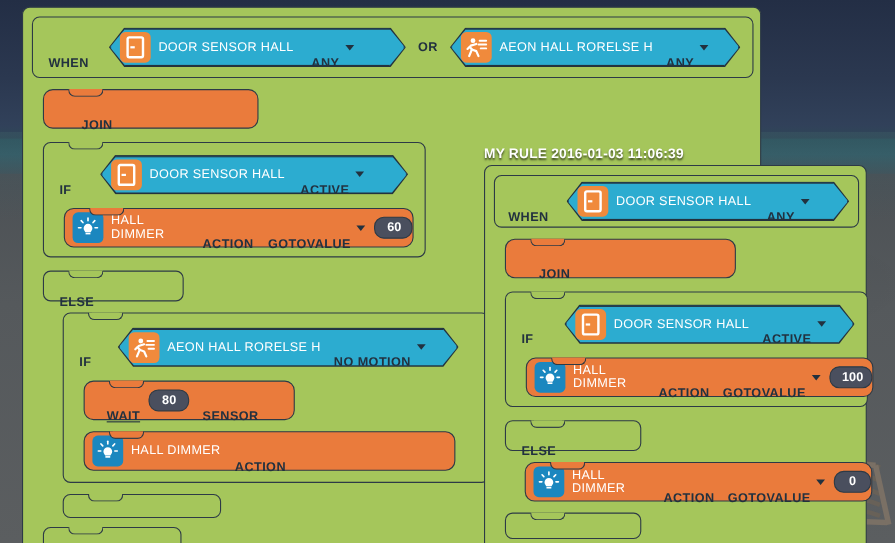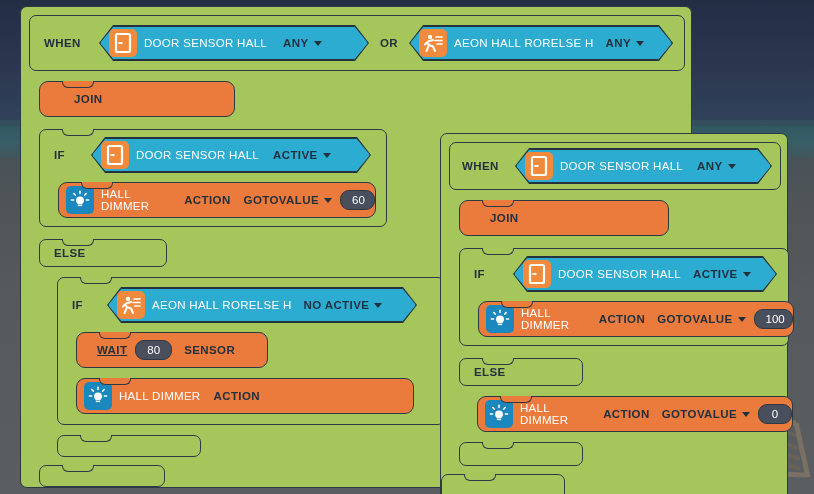--- a/index.html
+++ b/index.html
@@ -57,21 +57,21 @@
     content:""; position:absolute; left:22px; top:-1px; width:30px; height:6px;
     background:#ea7b3c; border-left:1px solid #2d3a46; border-right:1px solid #2d3a46;
     border-bottom:1px solid #2d3a46; border-radius:0 0 6px 6px;
   }
   .gnotch-top:before{
     content:""; position:absolute; left:22px; top:-1px; width:30px; height:6px;
     background:#a5c65b; border-left:1px solid #2d3a46; border-right:1px solid #2d3a46;
     border-bottom:1px solid #2d3a46; border-radius:0 0 6px 6px;
   }
 
-  .kw{ color:#22313f; font-size:11.5px; font-weight:bold; letter-spacing:.4px; }
+  .kw{ color:#22313f; font-size:11.5px; font-weight:bold; letter-spacing:.4px;margin-top:29px; }
   .lbl-white{ color:#ffffff; font-size:11.5px; letter-spacing:.3px; }
 
   
   .hex{
     background:#2cacd0; border:1px solid #24323e;
     height:34px; display:flex; align-items:center;
     clip-path:polygon(14px 0, calc(100% - 14px) 0, 100% 50%, calc(100% - 14px) 100%, 14px 100%, 0 50%);
     padding:0 20px 0 8px; position:relative;
   }
   .hexwrap{ position:relative; }
@@ -93,21 +93,21 @@
   .icon-tile svg{ display:block; }
 
   
   .caret{ display:inline-block; width:0;height:0;
     border-left:4.5px solid transparent;border-right:4.5px solid transparent;
     border-top:5px solid #22313f; margin-left:5px; vertical-align:middle; }
 
   
   .chip{
     background:#4a4f5e; border:1px solid #2d3a46; border-radius:9px;
-    color:#fff; font-size:11.5px; font-weight:normal;
+    color:#fff; font-size:11.5px; font-weight:bold;
     padding:3px 11px; min-width:34px; text-align:center; margin-left:8px;
   }
   .sel{ display:flex; align-items:center; }
 </style>
 </head>
 <body>
 
 <div id="bg">
   <div class="sky"></div>
   <div class="sea"></div>
@@ -251,21 +251,21 @@
                 <path d="M6,8.5 L11,7" fill="none" stroke="#fff" stroke-width="2" stroke-linecap="round"></path>
                 <g stroke="#fff" stroke-width="1.7" stroke-linecap="round">
                   <path d="M14,4 L20,4"></path>
                     <path d="M13,7.5 L20,7.5"></path>
                     <path d="M15,11 L20,11"></path>
                 </g>
               </svg>
             </span>
             <span class="lbl-white">AEON HALL RORELSE H</span>
             <span class="sel" style="margin-left:12px;">
-              <span class="kw">NO ACTIVE</span>
+              <span class="kw">NO MOTION</span>
               <i class="caret"></i>
             </span>
           </div>
         </div>
       </div>
 
       <div class="oblock notch-top" style="margin:10px 0 0 18px; width:192px; height:36px;">
         <span class="kw" style="margin-left:20px;text-decoration:underline;">WAIT</span>
         <span class="chip">80</span>
         <span class="kw" style="margin-left:12px;">SENSOR</span>
@@ -291,20 +291,21 @@
     </div>
 
     <div class="gblock gnotch-top" style="margin:10px 0 0 36px; width:144px; height:22px;"></div>
     <div class="gblock gnotch-top" style="margin:8px 0 0 18px; width:126px; height:22px;"></div>
 
   </div>
 </div>
 
 <div class="rule" style="left:440px; top:133px;">
 
+  <div class="rule-title">MY RULE 2016-01-03 11:06:39</div>
 
   <div class="gblock" style="width:348px;">
 
     <div class="gblock" style="margin:8px 8px 0 8px; width:332px; height:48px; display:flex; align-items:center;">
       <span class="kw" style="margin-left:12px; width:54px;">WHEN</span>
       <div class="hexwrap" style="width:255px;">
         <div class="hex">
           <span class="icon-tile icon-orange">
             <svg width="20" height="22" viewBox="0 0 20 22">
                 <rect x="3" y="2" width="14" height="18" rx="1.5" fill="none" stroke="#fff" stroke-width="2.2"></rect>

